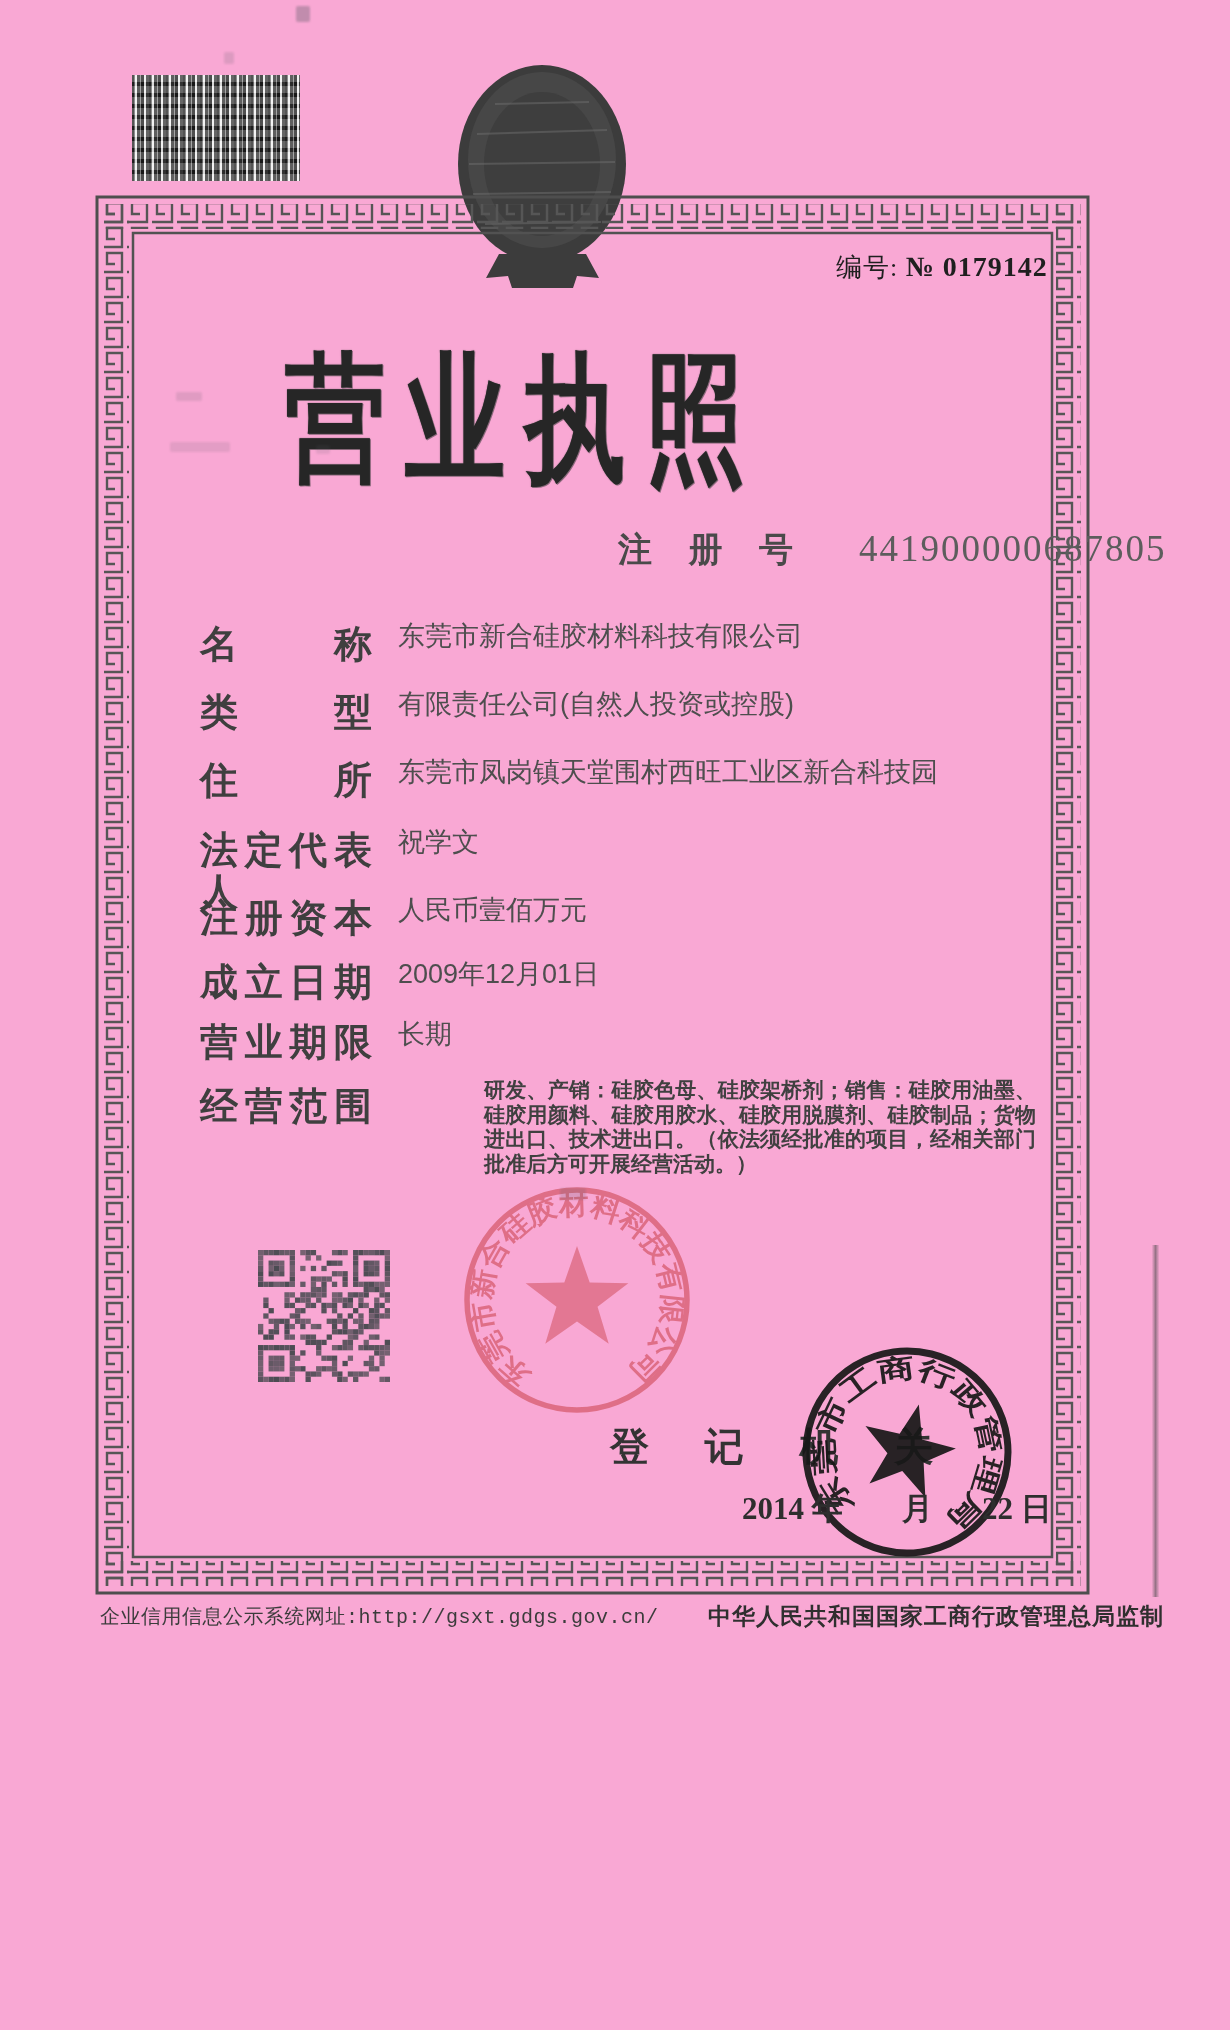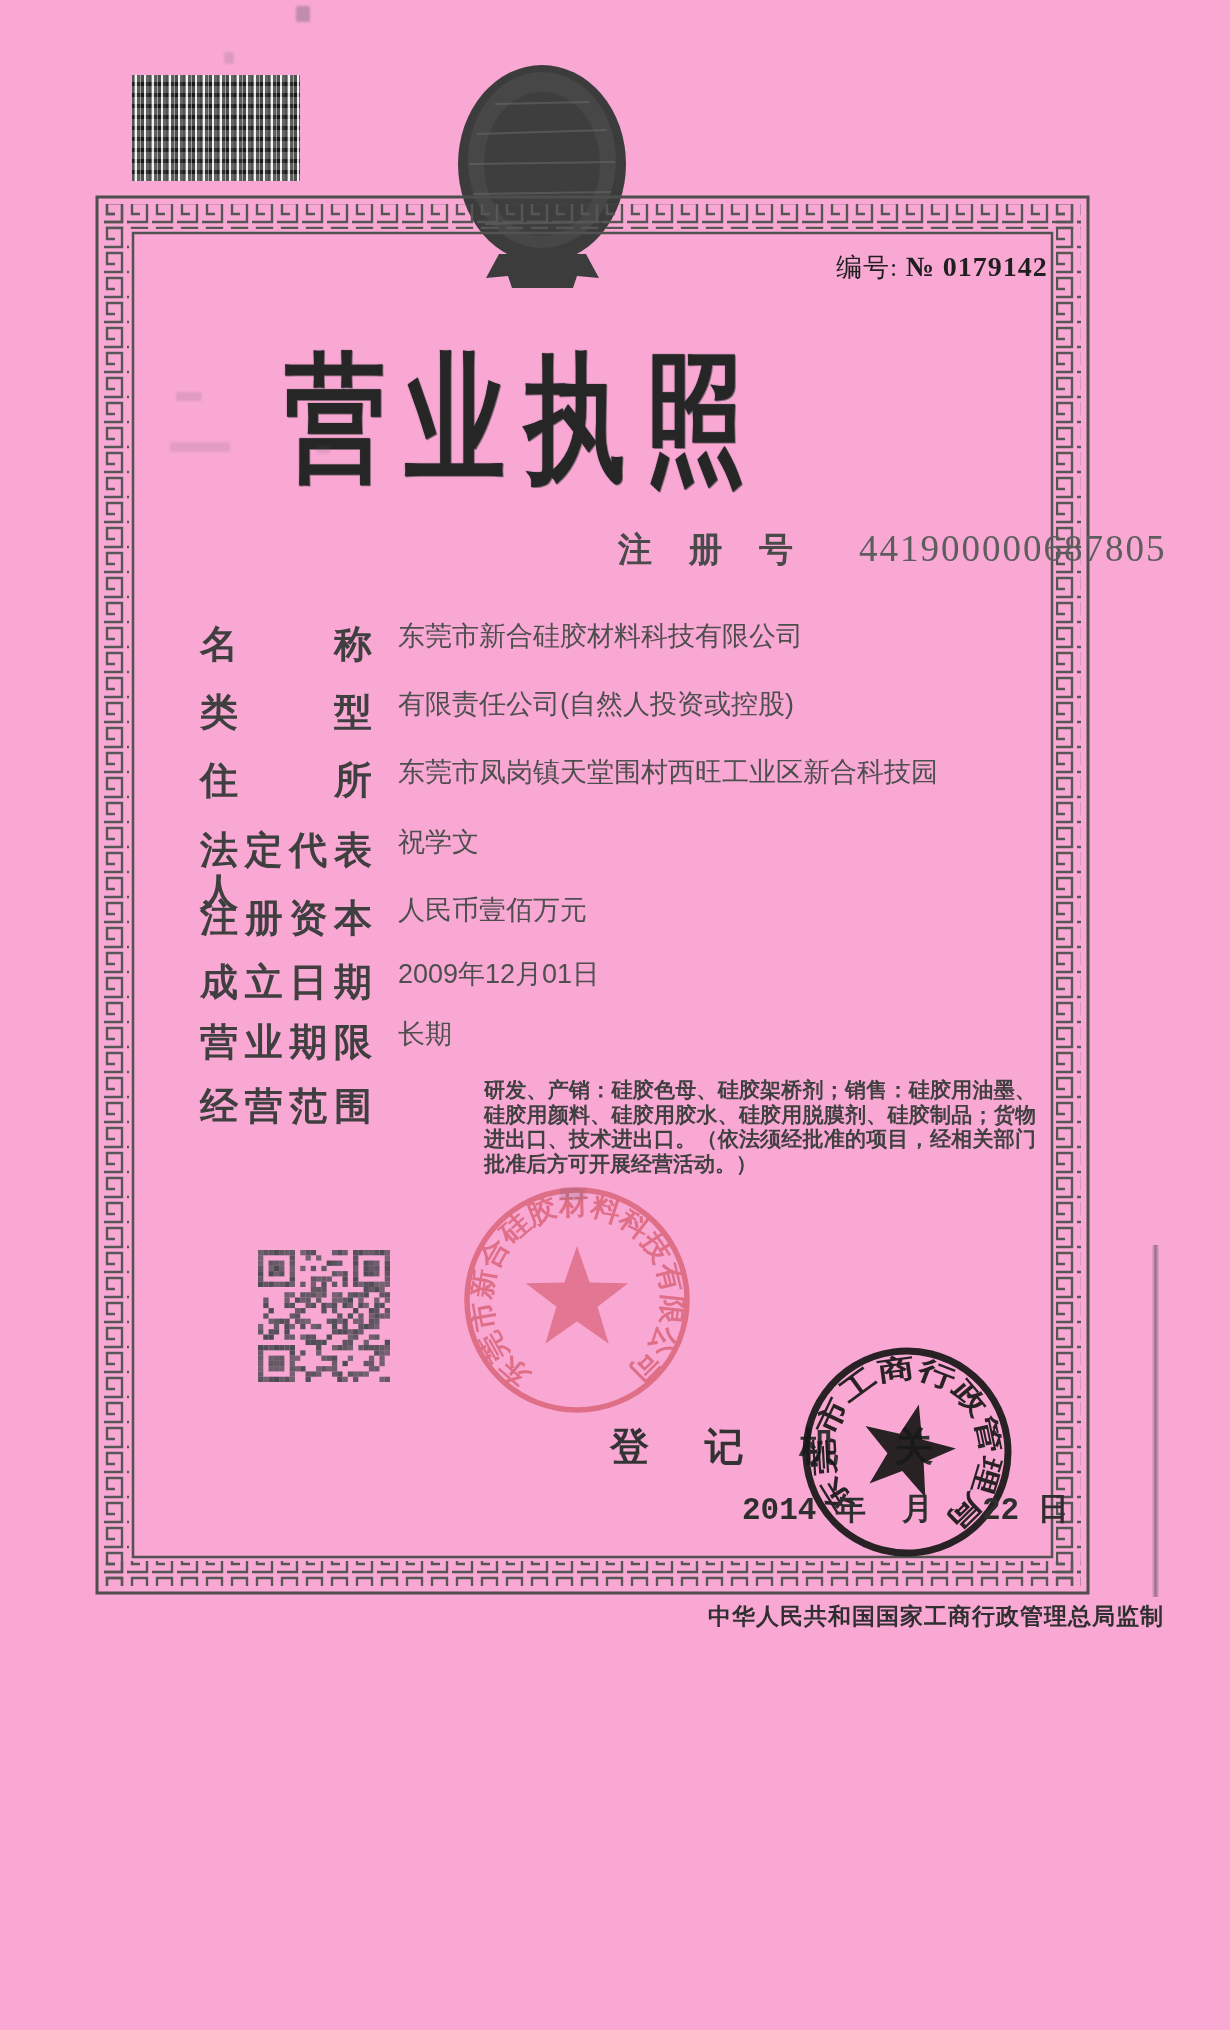--- a/index.html
+++ b/index.html
@@ -59,21 +59,21 @@
   
   .qr{ position:absolute; left:258px; top:1250px; width:132px; height:132px; }
   .red-seal{ position:absolute; left:0; top:0; }
   .registrar{
     position:absolute; left:610px; top:1420px; font-size:39px; font-weight:600;
     letter-spacing:23px; color:#333; white-space:nowrap;
     font-family:"Liberation Serif", serif;
   }
   .black-stamp{ position:absolute; left:0; top:0; }
   .date-row{ position:absolute; left:742px; top:1488px; font-size:31px; color:#2e2e2e; white-space:nowrap; z-index:5; font-weight:600;}
-  .date-row .dp{ position:absolute; top:0; white-space:nowrap;font-family:Liberation Mono, monospace; }
+  .date-row .dp{ position:absolute; top:0; white-space:nowrap; }
   .dp.y{ left:0; }
   .dp.m{ left:160px; }
   .dp.d{ left:228px;margin-left:12px; }
   .footer-left{
     position:absolute; left:100px; top:1603px; font-size:20px; color:#3c3c3c;
     letter-spacing:.5px; font-family:"Liberation Mono", monospace;
   }
   .footer-right{
     position:absolute; left:708px; top:1601px; font-size:23px; color:#2f2f2f;
     font-weight:600; letter-spacing:1px; font-family:"Liberation Serif", serif;
@@ -509,20 +509,21 @@
       </text>
     </g>
   </svg>
 
   <div class="date-row">
     <span class="dp y">2014 年</span>
     <span class="dp m">月</span>
     <span class="dp d">22 日</span>
   </div>
 
+  <div class="footer-left">企业信用信息公示系统网址:http://gsxt.gdgs.gov.cn/</div>
   <div class="footer-right">中华人民共和国国家工商行政管理总局监制</div>
 
   <div class="streak"></div>
   <div class="smudge s1"></div>
   <div class="smudge s2"></div>
   <div class="smudge s3"></div>
   <div class="smudge s4"></div>
   <div class="smudge s5"></div>
   <div class="smudge s6"></div>
 </div>

